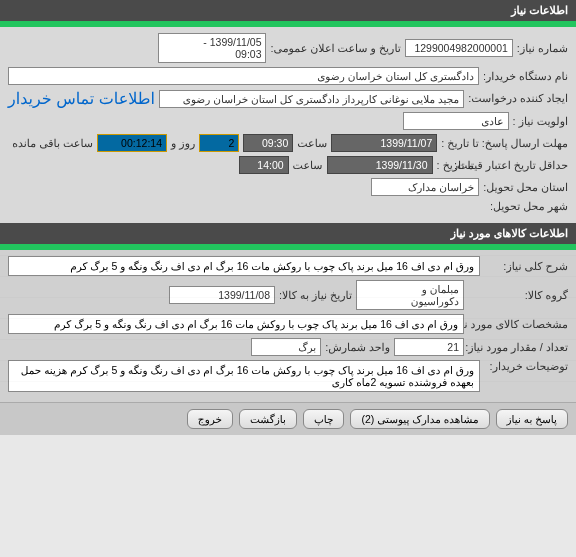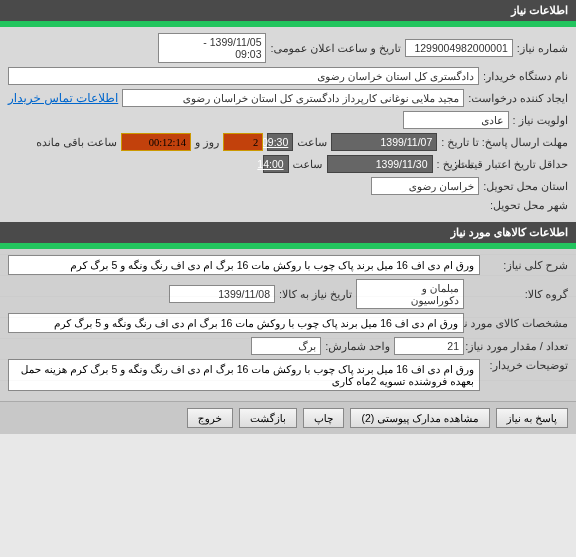--- a/index.html
+++ b/index.html
@@ -42,30 +42,28 @@
     display: inline-flex;
     align-items: center;
     color: #333;
   }
   .field-dark {
     background: #666;
     color: #fff;
     border: 1px solid #444;
   }
   .field-yellow {
-    background: #c2410c;
+    background: #0369a1;
     color: #000;
     border: 1px solid #cc9900;
-    font-family: Liberation Serif, serif;
   }
   .link {
     color: #0066cc;
-    text-decoration: underline;
     cursor: pointer;
-    font-size: 12px;
+    font-size: 16px;
   }
   .textarea-like {
     background: #fff;
     border: 1px solid #888;
     padding: 3px 5px;
     font-size: 10.5px;
     width: 100%;
     min-height: 18px;
     display: block;
   }
@@ -85,31 +83,31 @@
     background: #c8c8c8;
     padding: 6px 8px;
     display: flex;
     gap: 6px;
     align-items: center;
     border-top: 1px solid #aaa;
   }
   .btn {
     background: linear-gradient(#f5f5f5, #ddd);
     border: 1px solid #888;
-    border-radius: 0;
+    border-radius: 6px;
     padding: 3px 10px;
     font-size: 10.5px;
     cursor: pointer;
     font-family: inherit;
   }
   .flex-grow { flex: 1; text-align: right; }
   .w-120 { width: 108px; padding-left: 28px; }
   .w-90 { width: 106px; }
   .w-70 { width: 70px; }
-  .w-50 { width: 26px; text-decoration: underline; }
+  .w-50 { width: 50px; }
   .w-40 { width: 40px; }
 </style>
 </head>
 <body>
 
 <div class="section-header">اطلاعات نیاز</div>
 <div class="panel">
 
   <div class="row">
     <span class="label">شماره نیاز:</span>
@@ -148,21 +146,21 @@
   <div class="row">
     <span class="label" style="width:90px">حداقل تاریخ اعتبار قیمت:</span>
     <span class="label">تا تاریخ :</span>
     <span class="field field-dark w-90">1399/11/30</span>
     <span class="label">ساعت</span>
     <span class="field field-dark w-50">14:00</span>
   </div>
 
   <div class="row">
     <span class="label">استان محل تحویل:</span>
-    <span class="field w-120">خراسان رضوی</span>
+    <span class="field w-120">خراسان مدارک</span>
   </div>
 
   <div class="row">
     <span class="label">شهر محل تحویل:</span>
   </div>
 
 </div>
 
 <div class="section-header">اطلاعات کالاهای مورد نیاز</div>
 <div class="watermark-area">

